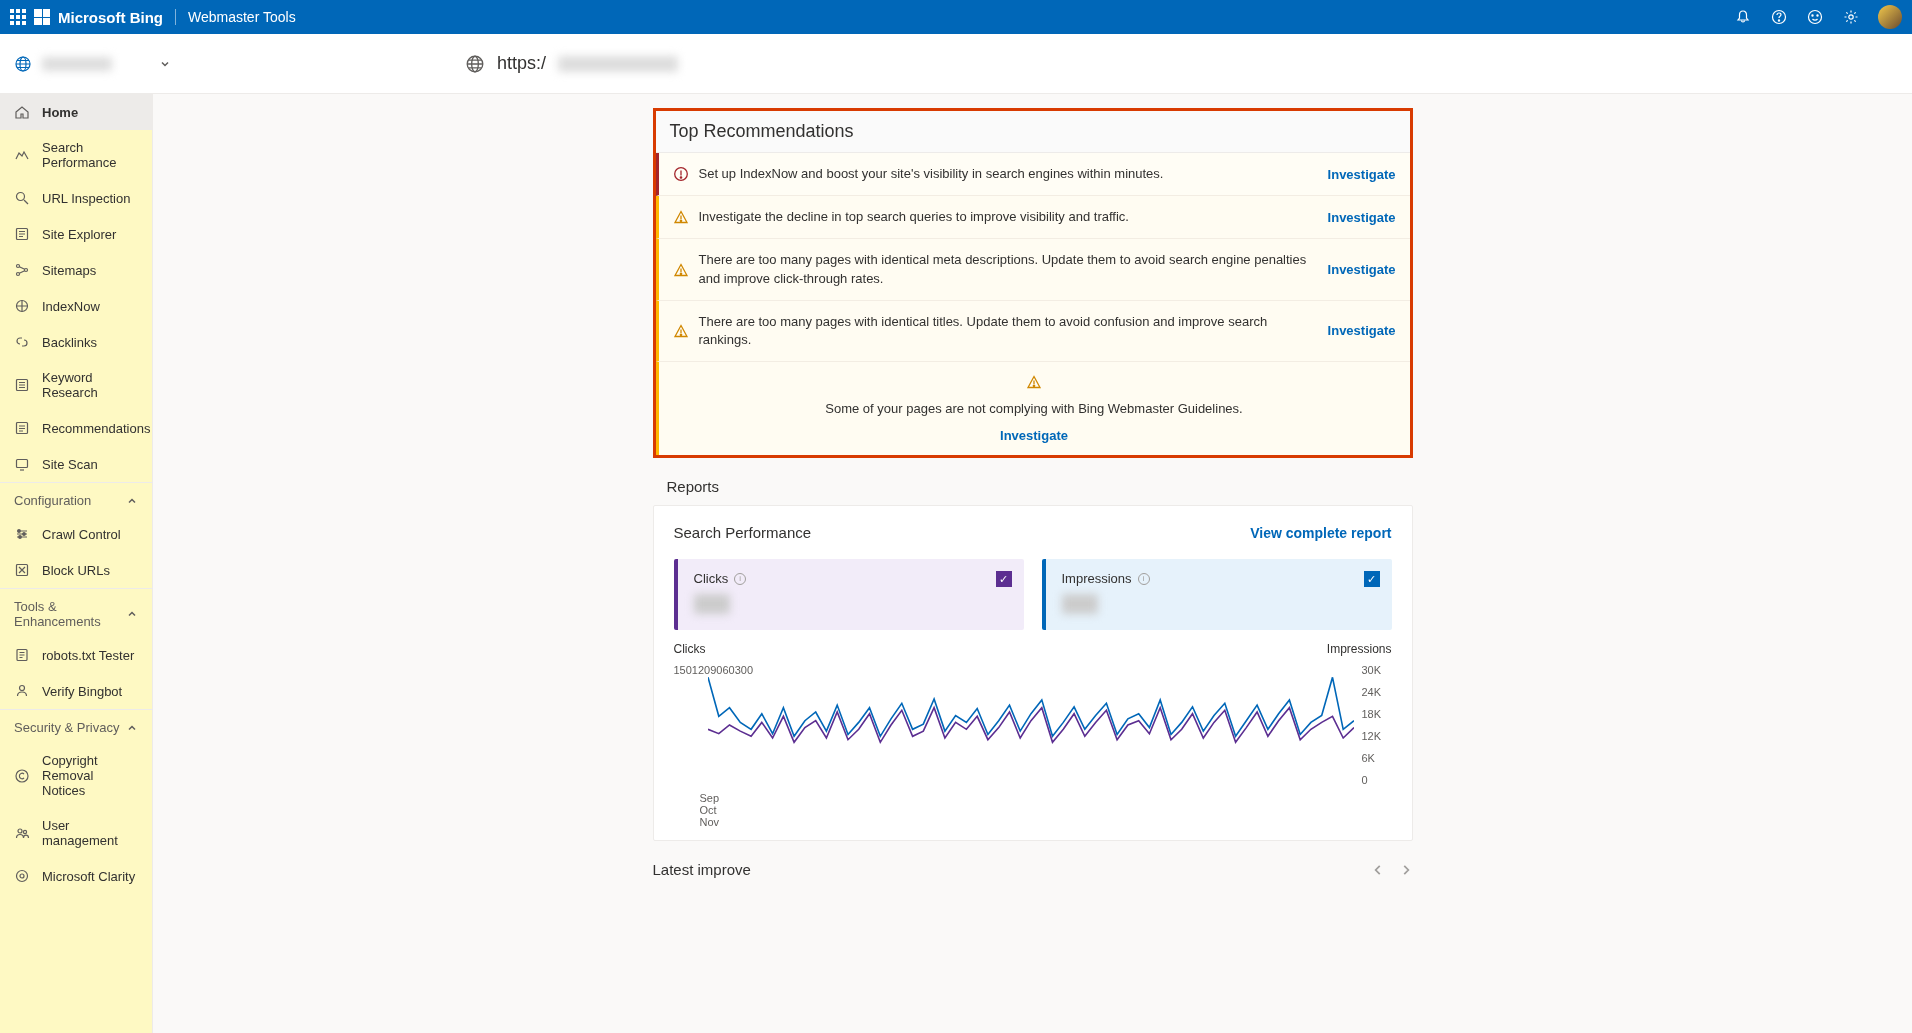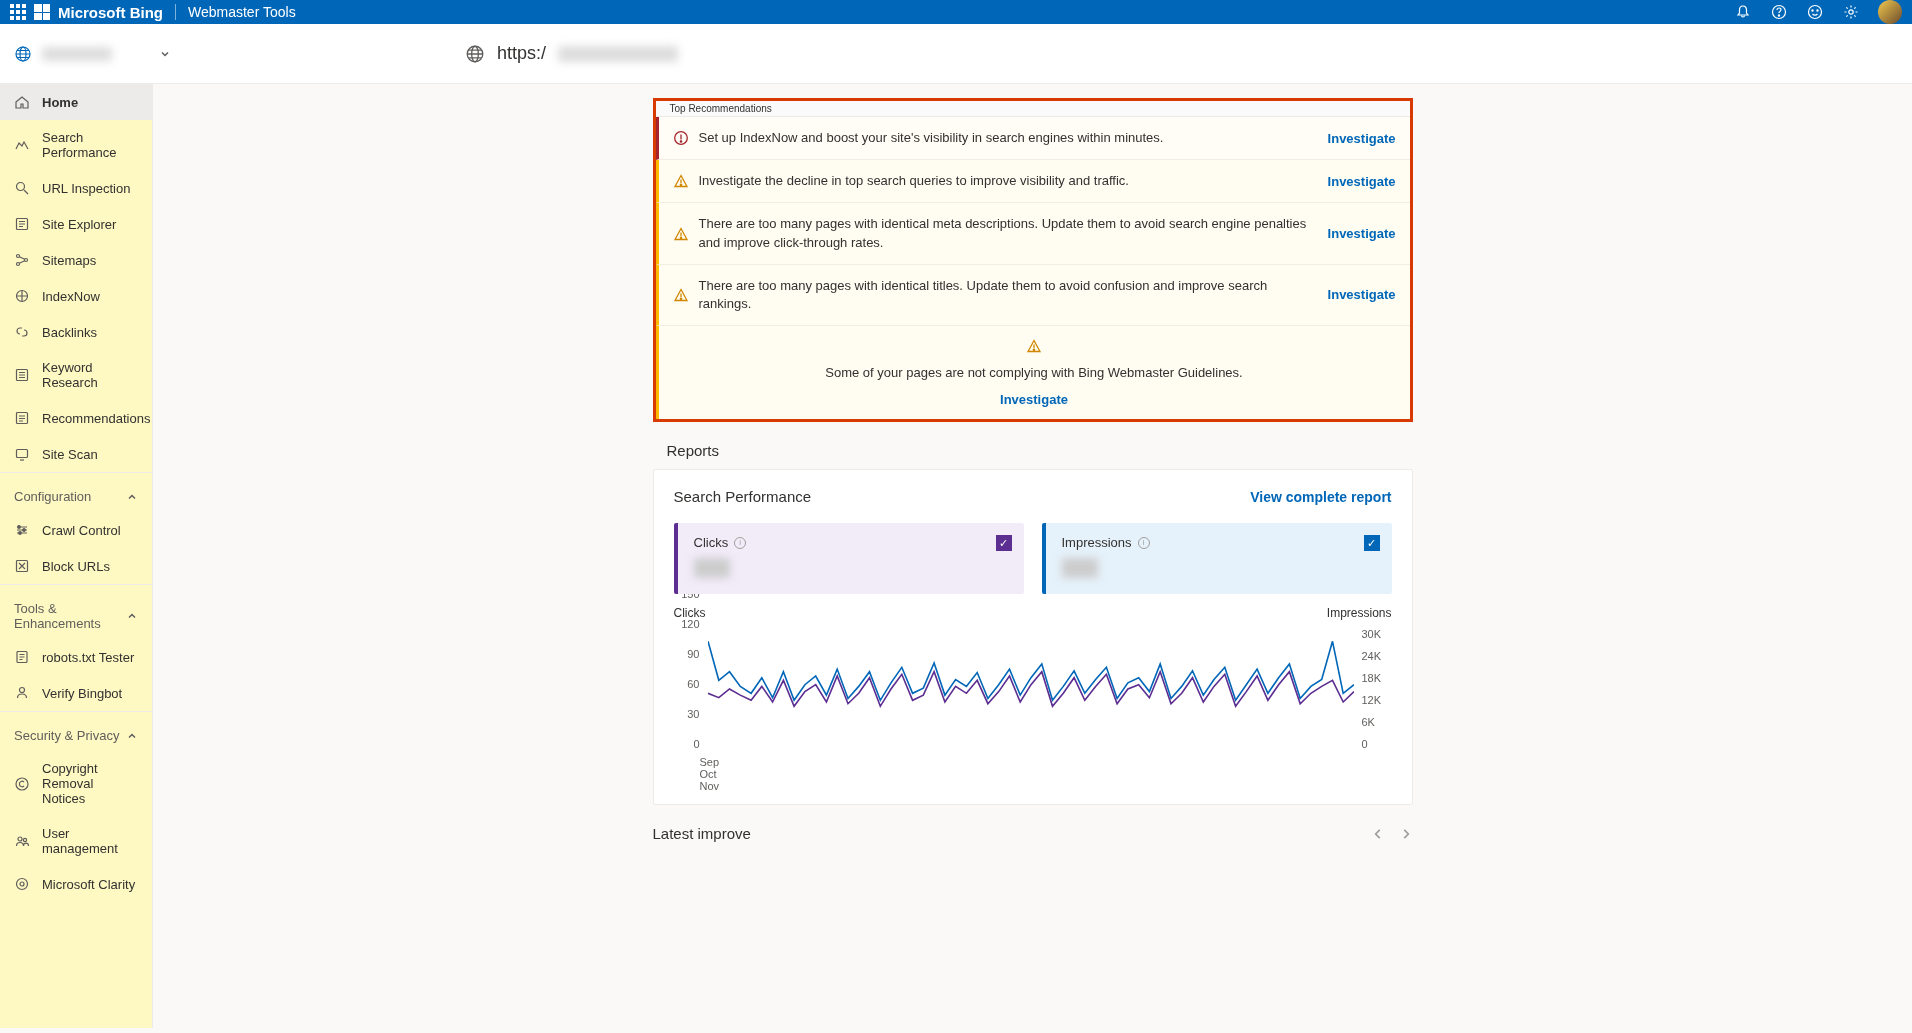--- a/index.html
+++ b/index.html
@@ -1,19 +1,19 @@
 <!DOCTYPE html>
 <html><head>
 <meta charset="utf-8">
 <style>
 * { margin: 0; padding: 0; box-sizing: border-box; font-family: "Segoe UI", Arial, sans-serif; }
 body { background: #faf9f8; color: #323130; font-size: 14px; }
 
 
-.header { background: #0067b8; height: 24px; display: flex; align-items: center; padding: 0 10px; color: #fff; }
+.header { background: #0067b8; height: 34px; display: flex; align-items: center; padding: 0 10px; color: #fff; }
 .header-left { display: flex; align-items: center; gap: 8px; }
 .waffle { width: 16px; height: 16px; display: grid; grid-template-columns: repeat(3,1fr); grid-template-rows: repeat(3,1fr); gap: 2px; cursor: pointer; }
 .waffle span { background: #fff; }
 .logo-tiles { width: 16px; height: 16px; display: grid; grid-template-columns: 1fr 1fr; grid-template-rows: 1fr 1fr; gap: 1px; }
 .logo-tiles span { background: #fff; }
 .brand { font-size: 15px; font-weight: 600; }
 .divider { width: 1px; height: 16px; background: rgba(255,255,255,.5); margin: 0 4px; }
 .subbrand { font-size: 14px; }
 .header-right { margin-left: auto; display: flex; align-items: center; gap: 18px; }
 .hicon { width: 18px; height: 18px; display: flex; align-items: center; justify-content: center; cursor: pointer; }
@@ -26,29 +26,29 @@
 .sel-left .chev { margin-left: auto; color:#605e5c; }
 .sel-right { padding-left: 280px; display: flex; align-items: center; gap: 12px; font-size: 18px; color: #323130; }
 .sel-right .url-blur { filter: blur(4px); background:#ddd; height:16px; width:120px; border-radius:2px; display:inline-block; }
 
 
 .layout { display: flex; }
 .sidebar { width: 153px; background: #fef9c3; border-right: 1px solid #edebe9; min-height: calc(100vh - 89px); padding-bottom: 20px; }
 .nav-item { display: flex; align-items: center; gap: 12px; padding: 10px 14px; cursor: pointer; color: #323130; font-size: 13px; }
 .nav-item.active { background: #edebe9; font-weight: 600; }
 .nav-icon { width: 16px; height: 16px; flex-shrink: 0; color: #605e5c; display:flex; align-items:center; justify-content:center; }
-.section-header { display: flex; align-items: center; justify-content: space-between; padding: 16px 14px 8px; font-size: 13px; color: #605e5c; cursor: pointer; border-top: 1px solid #edebe9; }
+.section-header { display: flex; align-items: center; justify-content: space-between; padding: 10px 14px 8px; font-size: 13px; color: #605e5c; cursor: pointer; border-top: 1px solid #edebe9; }
 .section-header .chev { color:#605e5c; }
 
 .main { flex: 1; padding: 0 0 40px 0; display: flex; justify-content: center; }
 .main-inner { width: 760px; margin-top: 14px; }
 
 
 .rec-card { border: 3px solid #d83b01; background: #fff; margin-bottom: 20px; }
-.rec-header { padding: 2px 14px; font-size: 10px; color: #323130; border-bottom: 1px solid #edebe9; background:#fafafa; }
+.rec-header { padding: 10px 14px; font-size: 18px; color: #323130; border-bottom: 1px solid #edebe9; background:#fafafa; }
 .rec-row { display: flex; align-items: center; gap: 10px; padding: 12px 14px; border-left: 3px solid transparent; border-bottom: 1px solid #f3ede3; background: #fffdf5; }
 .rec-row.error { border-left-color: #a4262c; }
 .rec-row.warn { border-left-color: #ffb900; background:#fffcf2; }
 .rec-row:last-child { border-bottom: none; flex-direction: column; }
 .rec-icon { width: 16px; height: 16px; flex-shrink: 0; }
 .rec-text { flex: 1; font-size: 13px; color: #323130; line-height: 1.4; }
 .rec-link { color: #0067b8; font-weight: 600; font-size: 13px; cursor: pointer; }
 
 .section-title { font-size: 15px; color: #323130; margin: 6px 0 10px 14px; }
 
@@ -63,21 +63,21 @@
 .metric.impr { background: #e6f2fb; border-left-color: #0067b8; }
 .metric-top { display:flex; align-items:center; gap:6px; }
 .metric-label { font-size: 13px; color: #323130; }
 .info-dot { width:12px; height:12px; border:1px solid #a19f9d; border-radius:50%; display:flex; align-items:center; justify-content:center; font-size:8px; color:#a19f9d; }
 .metric-chk { position:absolute; top:12px; right:12px; width:16px; height:16px; display:flex; align-items:center; justify-content:center; color:#fff; font-size:11px; }
 .metric.clicks .metric-chk { background:#5c2e91; }
 .metric.impr .metric-chk { background:#0067b8; }
 .metric-val { margin-top:8px; filter: blur(4px); background:#ccc; width:36px; height:20px; border-radius:2px; }
 
 .chart-wrap { display:flex; gap:8px; font-size:11px; color:#605e5c; }
-.yaxis { display:flex; flex-direction:column; justify-content:flex-end; height:130px; text-align:right; width:26px; padding:4px 0;gap:18px; }
+.yaxis { display:flex; flex-direction:row; justify-content:flex-start; height:130px; text-align:right; width:26px; padding:4px 0; }
 .yaxis2 { display:flex; flex-direction:column; justify-content:space-between; height:130px; text-align:left; width:30px; padding:4px 0; }
 .chart-area { flex:1; position:relative; }
 .chart-title-row { display:flex; justify-content:space-between; font-size:12px; color:#323130; margin-bottom:4px; }
 svg.chart { width:100%; height:130px; }
 .xaxis { display:flex; justify-content:space-around; font-size:11px; color:#605e5c; margin-top:2px; padding: 0 26px 0 26px; flex-direction: column; }
 
 .latest { margin-top: 20px; display:flex; align-items:center; justify-content:space-between; }
 .arrows { display:flex; gap:14px; color:#a19f9d; }
 .arrows span { cursor:pointer; }
 

